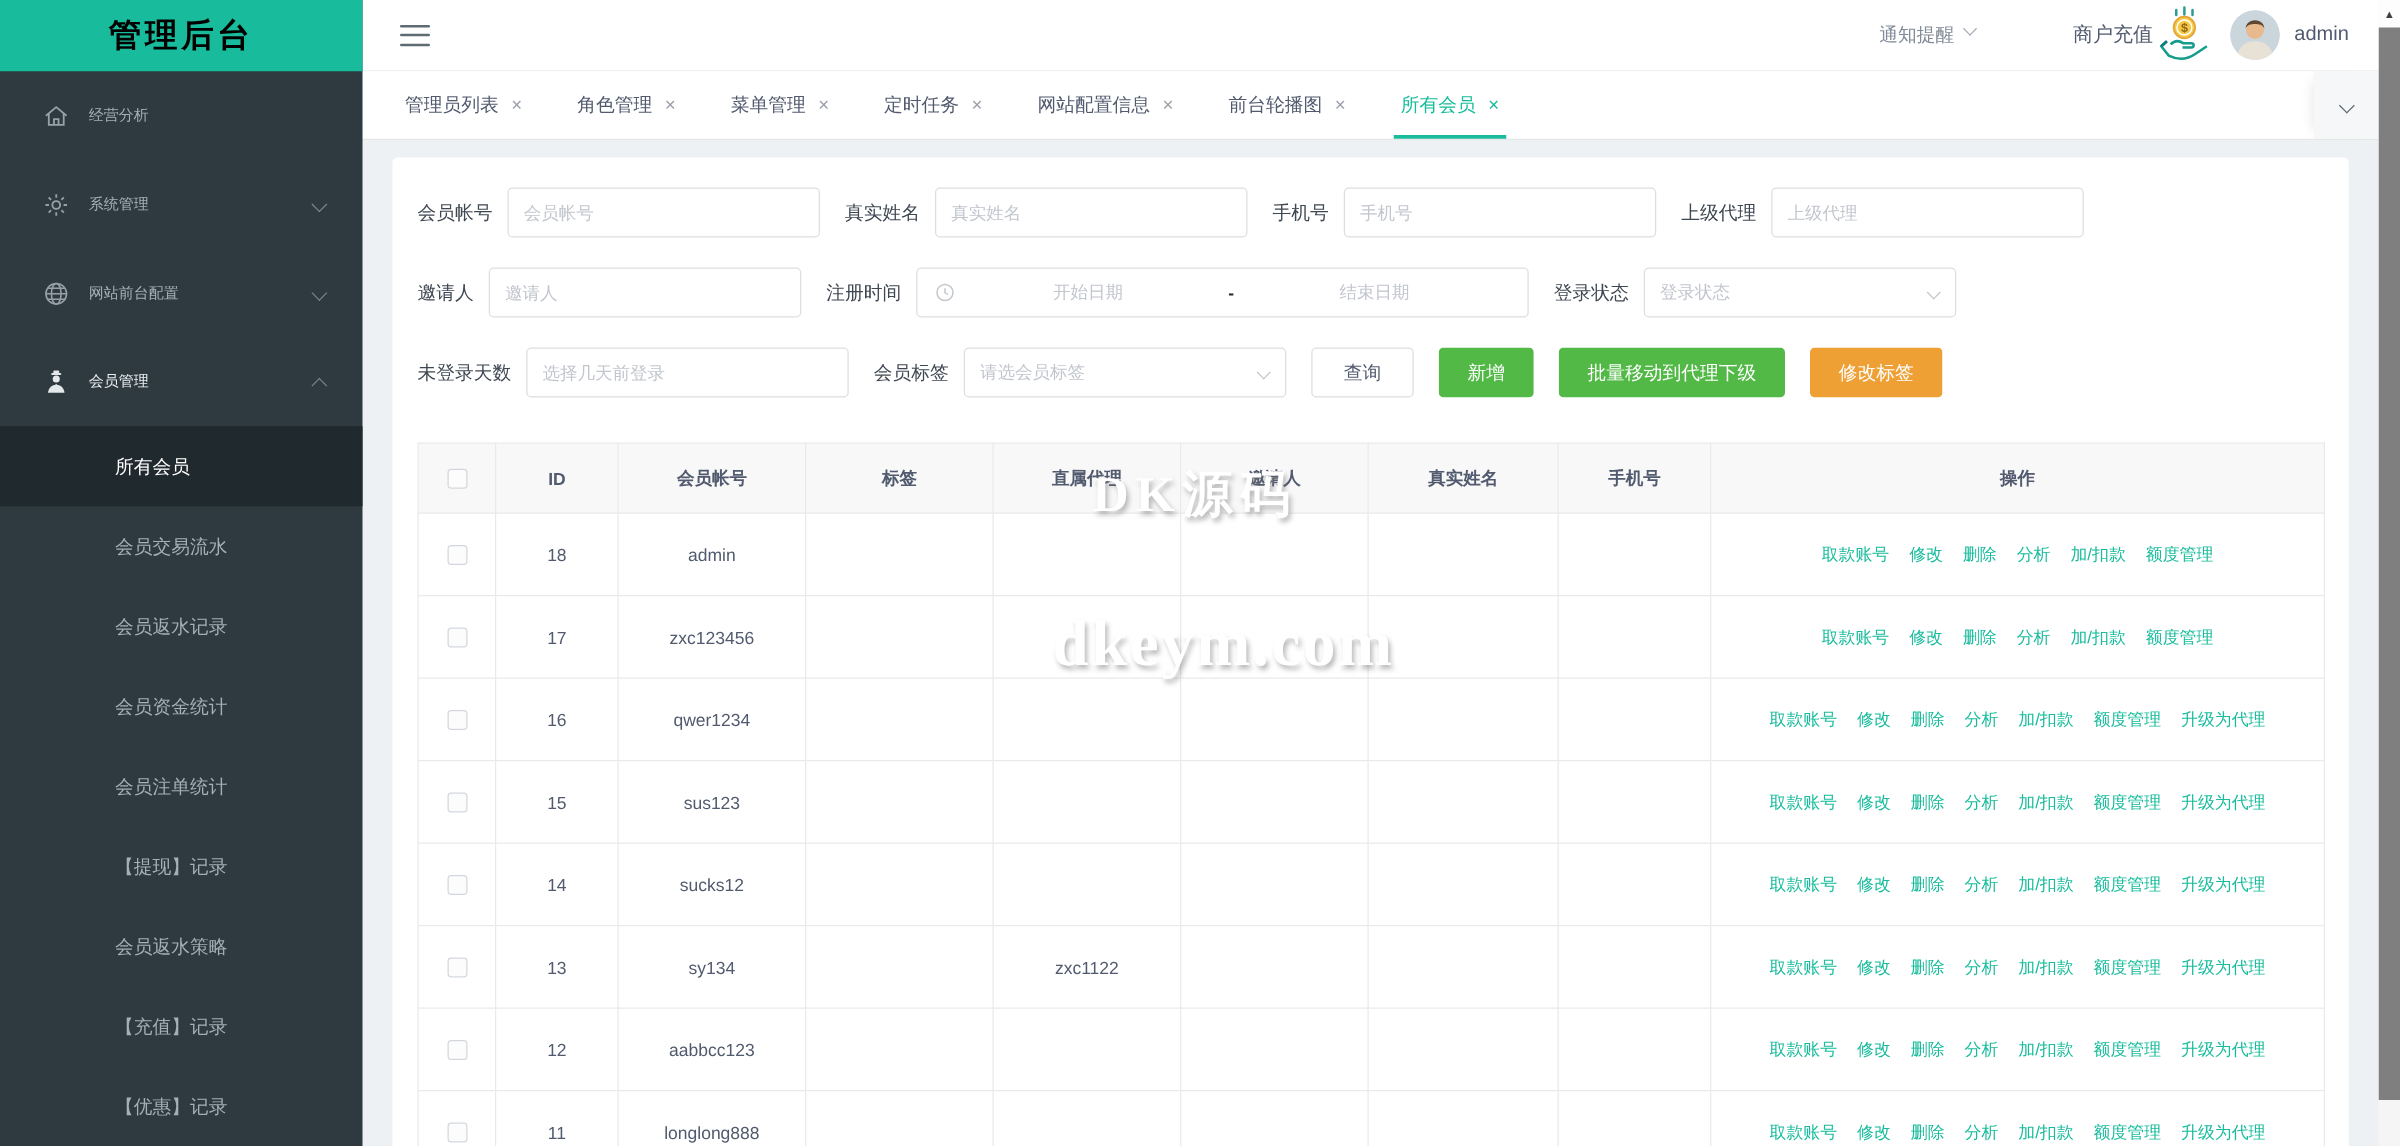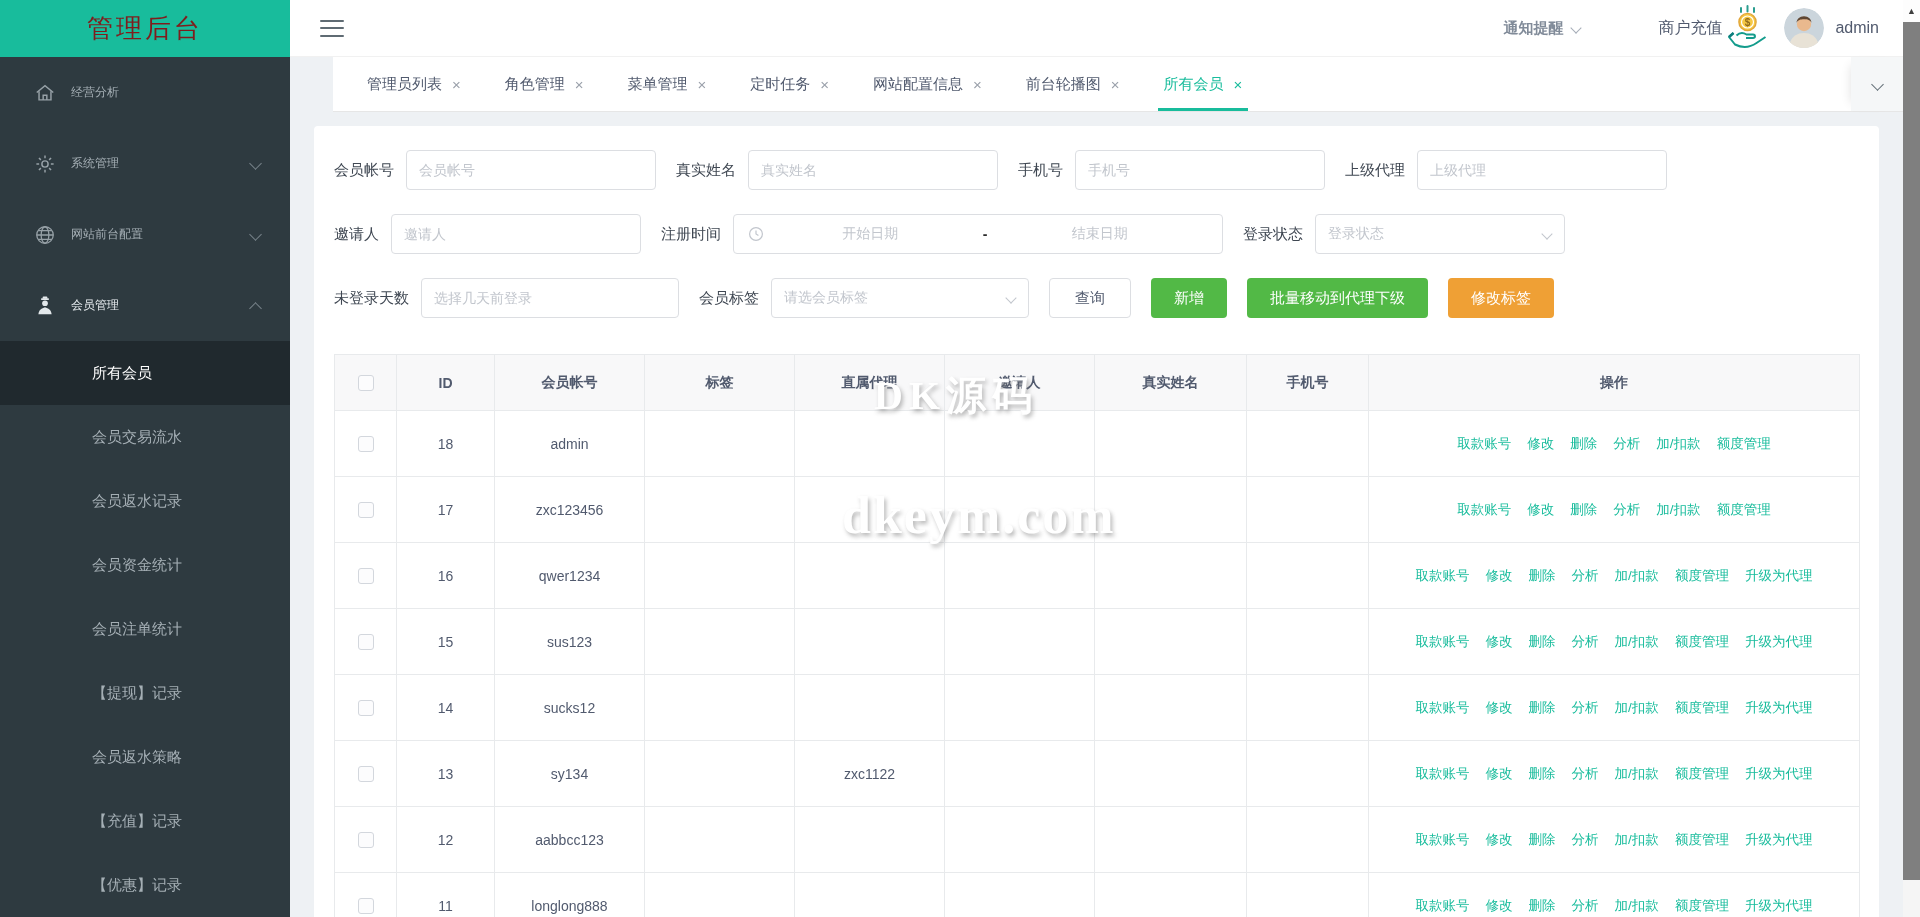--- a/index.html
+++ b/index.html
@@ -2,21 +2,21 @@
 <html><head>
 <meta charset="utf-8">
 <style>
   * { margin:0; padding:0; box-sizing:border-box; }
   html,body { width:1920px; height:917px; overflow:hidden; background:#eef1f4;
               font-family:"Liberation Sans","DejaVu Sans",sans-serif; }
   .page { position:relative; width:1920px; height:917px; }
 
   
   .sidebar { position:absolute; left:0; top:0; width:290px; height:917px; background:#2e3a40; z-index:5; }
-  .logo { height:57px; background:#18bc9c; color:#7f1d1d; font-size:26px; font-weight:normal;
+  .logo { height:57px; background:#18bc9c; color:#000000; font-size:26px; font-weight:bold;
           letter-spacing:3px; display:flex; align-items:center; justify-content:center; }
   .menu-item { height:71px; display:flex; align-items:center; padding:0 30px 0 34px;
                color:#a5afb5; font-size:12px; cursor:pointer; }
   .menu-item .micon { width:22px; height:22px; margin-right:15px; display:flex; align-items:center; justify-content:center; color:#97a1a7; }
   .menu-item.active-section { color:#e9eef1; }
   .menu-item.active-section .micon { color:#e3e8eb; }
   .menu-item .chev { margin-left:auto; }
   .chev { width:9px; height:9px; border-right:1.6px solid #79848b; border-bottom:1.6px solid #79848b;
           transform:rotate(45deg); display:inline-block; }
   .chev.up { transform:rotate(225deg); margin-top:6px; }
@@ -25,29 +25,29 @@
   .sub-item.active { background:#20292e; color:#ffffff; }
 
   
   .main { position:absolute; left:290px; top:0; right:17px; bottom:0; display:flex; flex-direction:column; }
 
   .topbar { height:57px; background:#fff; display:flex; align-items:center; padding:0 24px 0 30px;
             border-bottom:1px solid #f1f1f1; flex:0 0 57px; }
   .hamburger { width:24px; height:17px; display:flex; flex-direction:column; justify-content:space-between; cursor:pointer; }
   .hamburger span { display:block; height:2px; background:#5f6b73; border-radius:1px; }
   .top-right { margin-left:auto; display:flex; align-items:center; }
-  .notif { display:flex; align-items:center; gap:9px; color:#818b99; font-size:15px; cursor:pointer;font-weight:bold; }
+  .notif { display:flex; align-items:flex-start; gap:9px; color:#818b99; font-size:15px; cursor:pointer; }
   .notif .chev { width:8px; height:8px; border-color:#a6adb8; }
   .recharge { display:flex; align-items:center; margin-left:78px; gap:4px; color:#515a6e; font-size:16px; cursor:pointer; }
   .avatar { width:40px; height:40px; border-radius:50%; overflow:hidden; margin-left:14px; flex:0 0 40px; }
   .admin-name { margin-left:11px; color:#515a6e; font-size:16px; }
 
   
   .tabbar { height:55px; background:#fff; border-bottom:1px solid #e6e6e6; display:flex; align-items:center;
-            padding-left:12px; position:relative; flex:0 0 55px;margin-left:43px; }
+            padding-left:12px; position:relative; flex:0 0 55px; }
   .tab { height:100%; display:flex; align-items:center; gap:10px; padding:0 22px;
          font-size:15px; color:#515a6e; cursor:pointer; position:relative; }
   .tab .close { color:#9aa0aa; font-size:15px; }
   .tab.active { color:#18bc9c; }
   .tab.active .close { color:#18bc9c; }
   .tab.active::after { content:""; position:absolute; left:16px; right:16px; bottom:0; height:3px; background:#18bc9c; }
   .tab-collapse { position:absolute; right:0; top:0; width:52px; height:54px; background:#f5f7f8;
                   display:flex; align-items:center; justify-content:center; cursor:pointer;
                   box-shadow:-8px 0 10px -8px rgba(0,0,0,.12); }
   .tab-collapse .chev { border-color:#5f6b73; }

